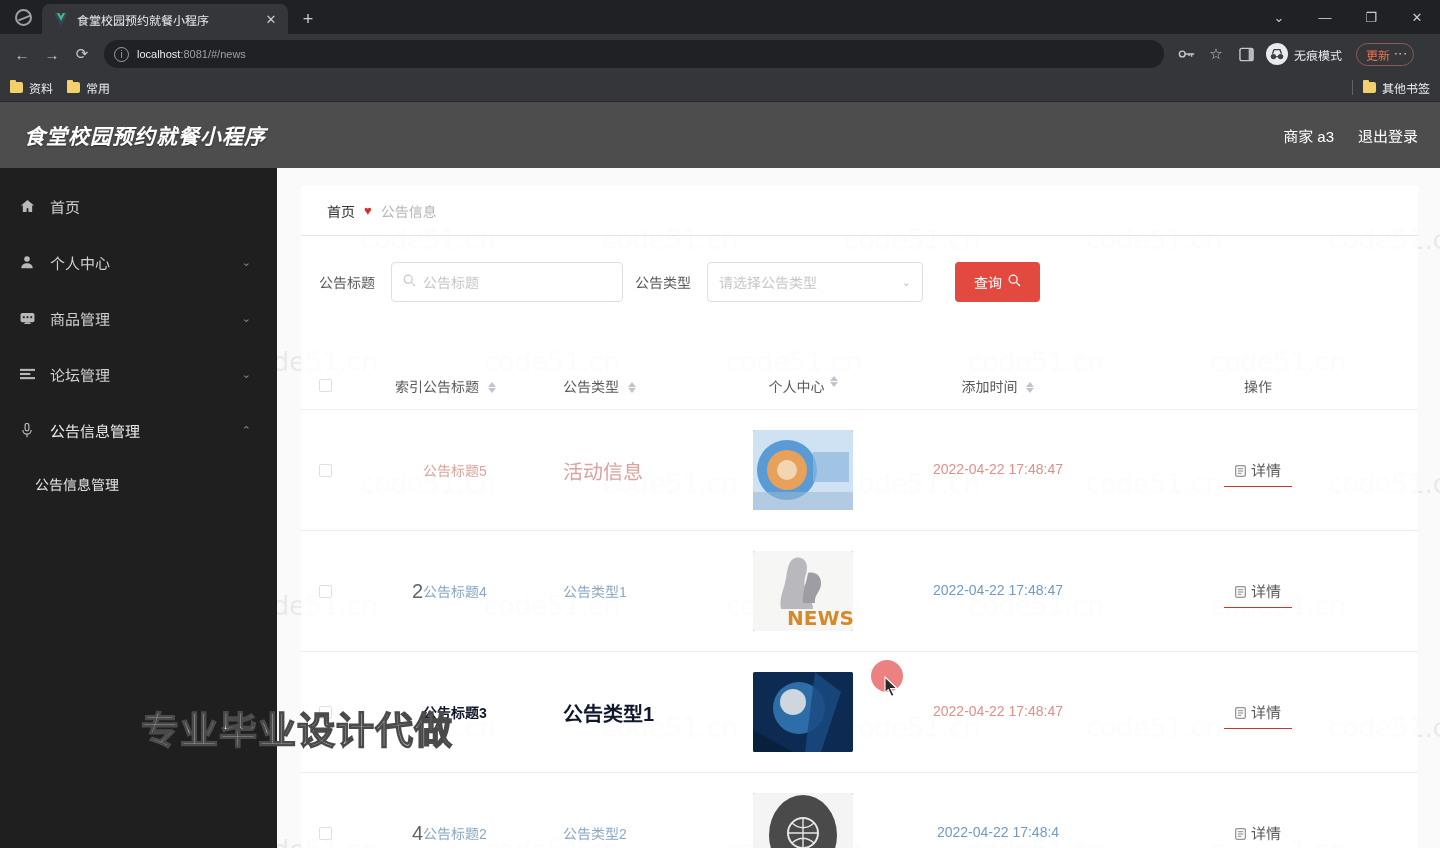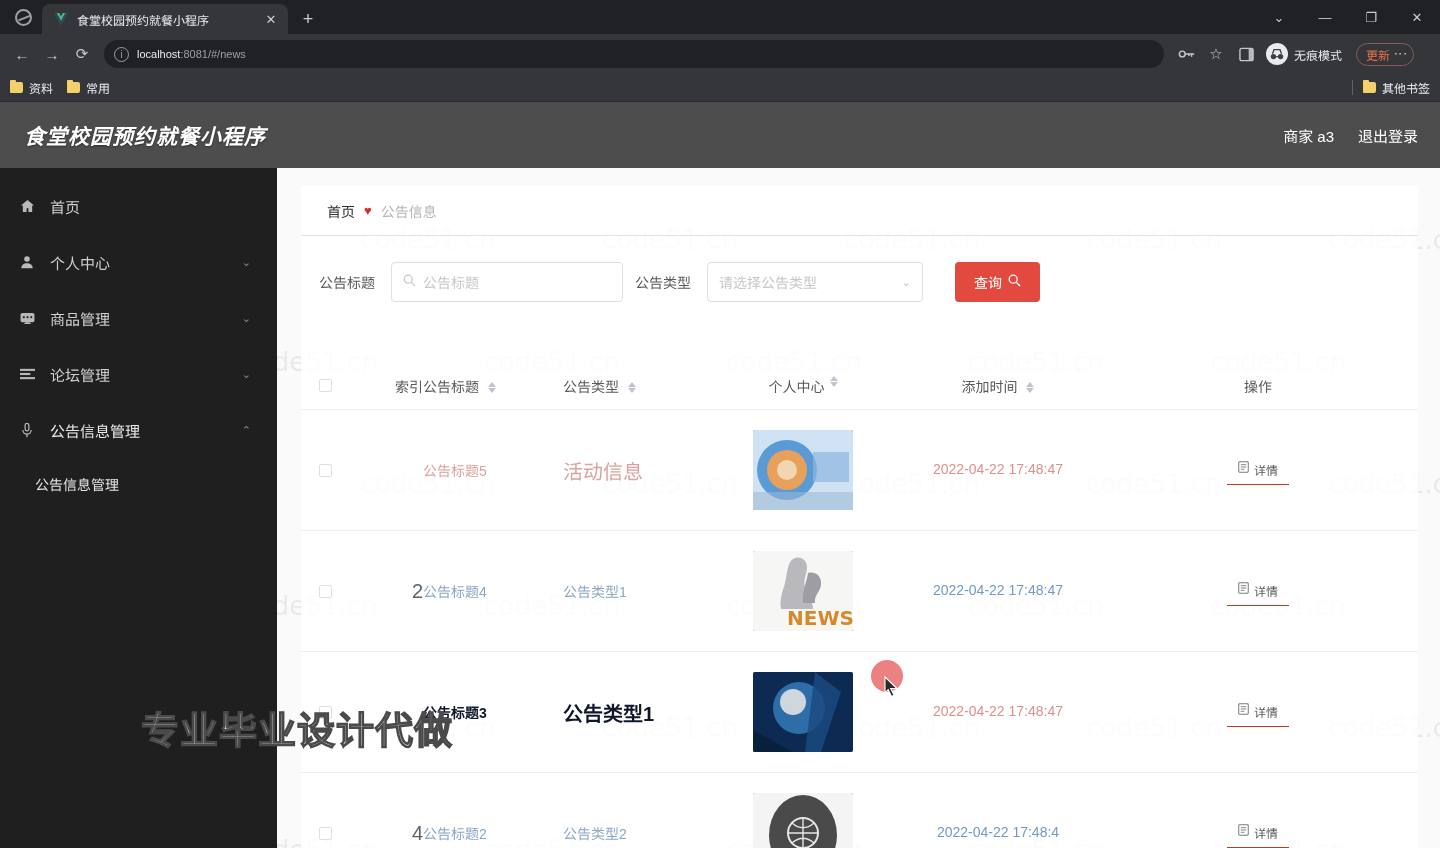--- a/index.html
+++ b/index.html
@@ -232,23 +232,23 @@
   .sortico i.dn { border-top: 5px solid #c0c4cc; }
 
   .cell-txt { font-size: 20px; color: #606266; }
   .cell-link { font-size: 14px; color: #8aa7c4; }
   .cell-time { font-size: 14px; color: #6f9ac9; line-height: 1.55; }
   .thumb {
     width: 100px; height: 80px; border-radius: 2px; overflow: hidden; position: relative;
     background: #737373;
   }
   .btn-detail {
-    display: flex; align-items: flex-start; gap: 5px; padding: 6px 11px;
+    display: flex; align-items: flex-end; gap: 5px; padding: 6px 11px;
     background: rgba(255,255,255,.82); border: none; border-bottom: 1.5px solid #c0392b;
-    color: #5a5a5a; font-size: 12px; cursor: pointer;
+    color: #5a5a5a; font-size: 15px; cursor: pointer;
   }
 
   
   .row-1 .cell-txt, .row-1 .cell-link { color: #d9a39e; }
   .row-1 .cell-time { color: #e08f8a; }
   .row-3 .cell-txt, .row-3 .cell-link { color: #0f172a; font-weight: bold; }
   .row-3 .cell-time { color: #e08f8a; }
 
   
   .big-wm {

